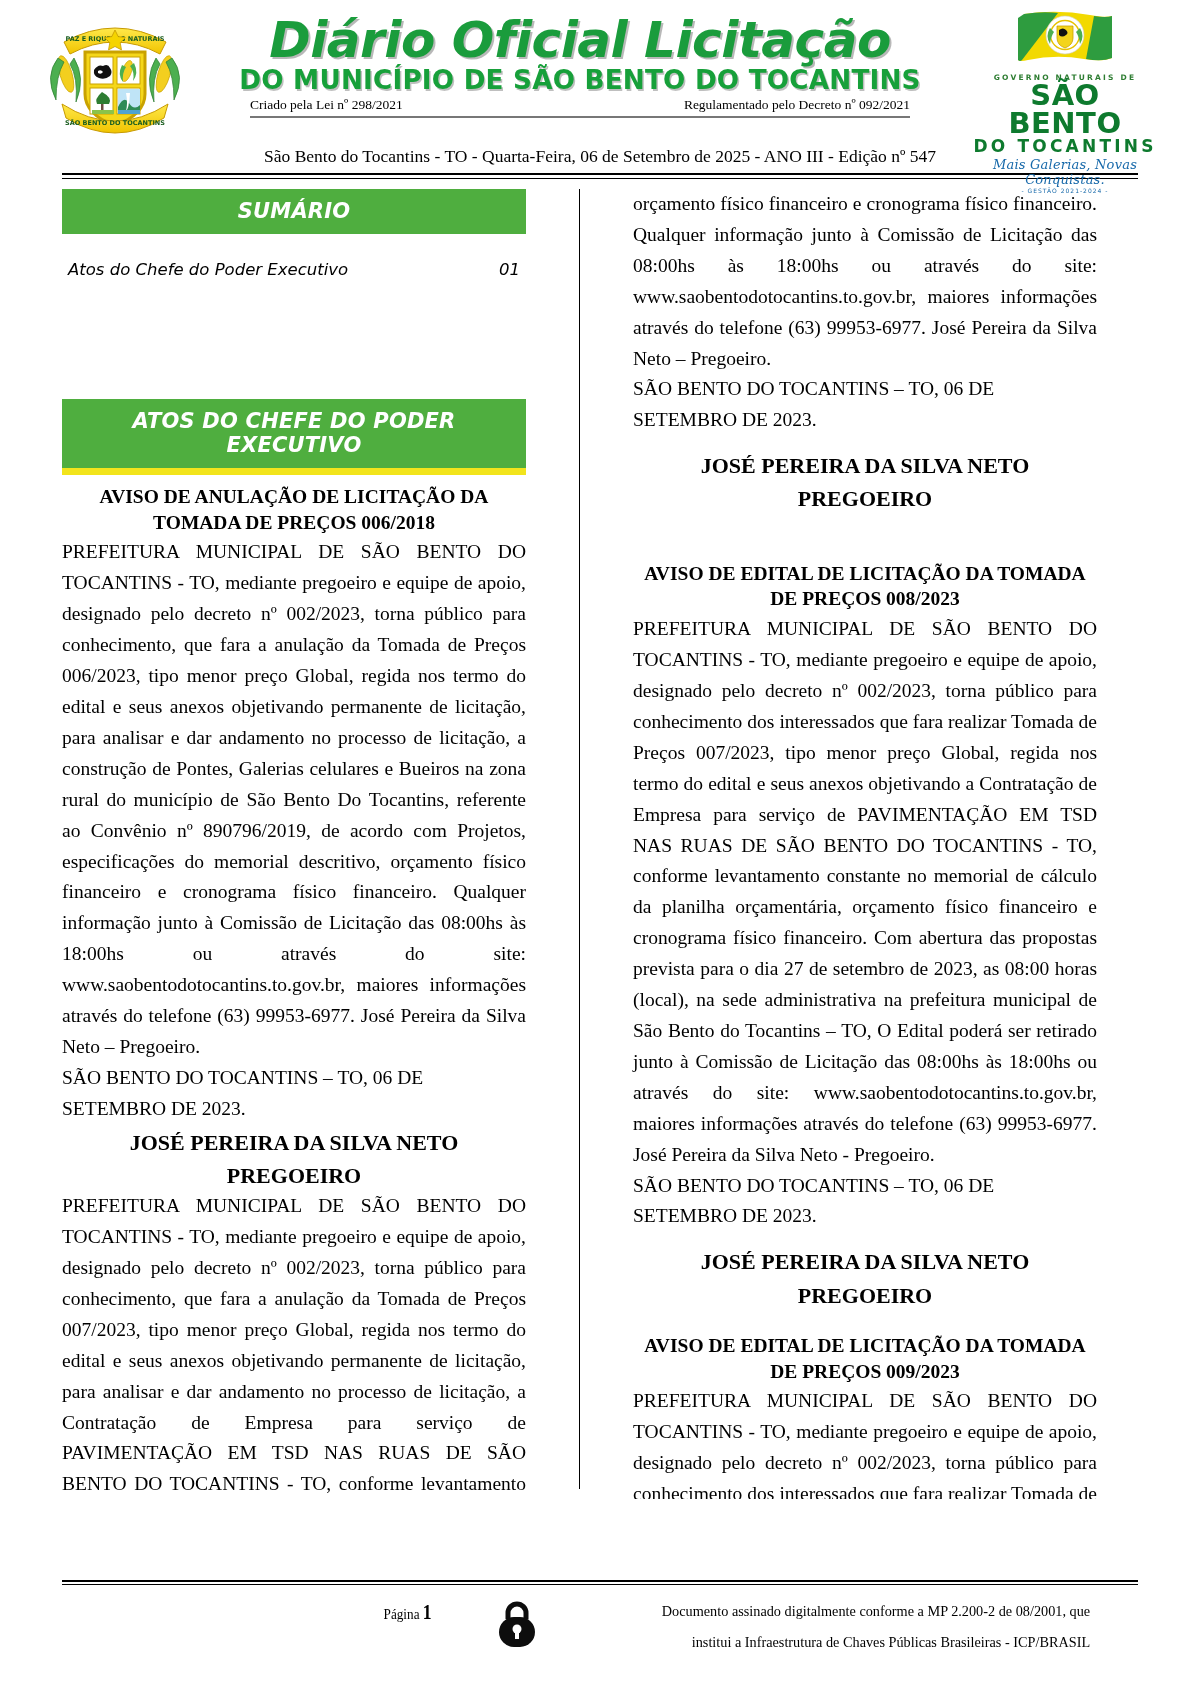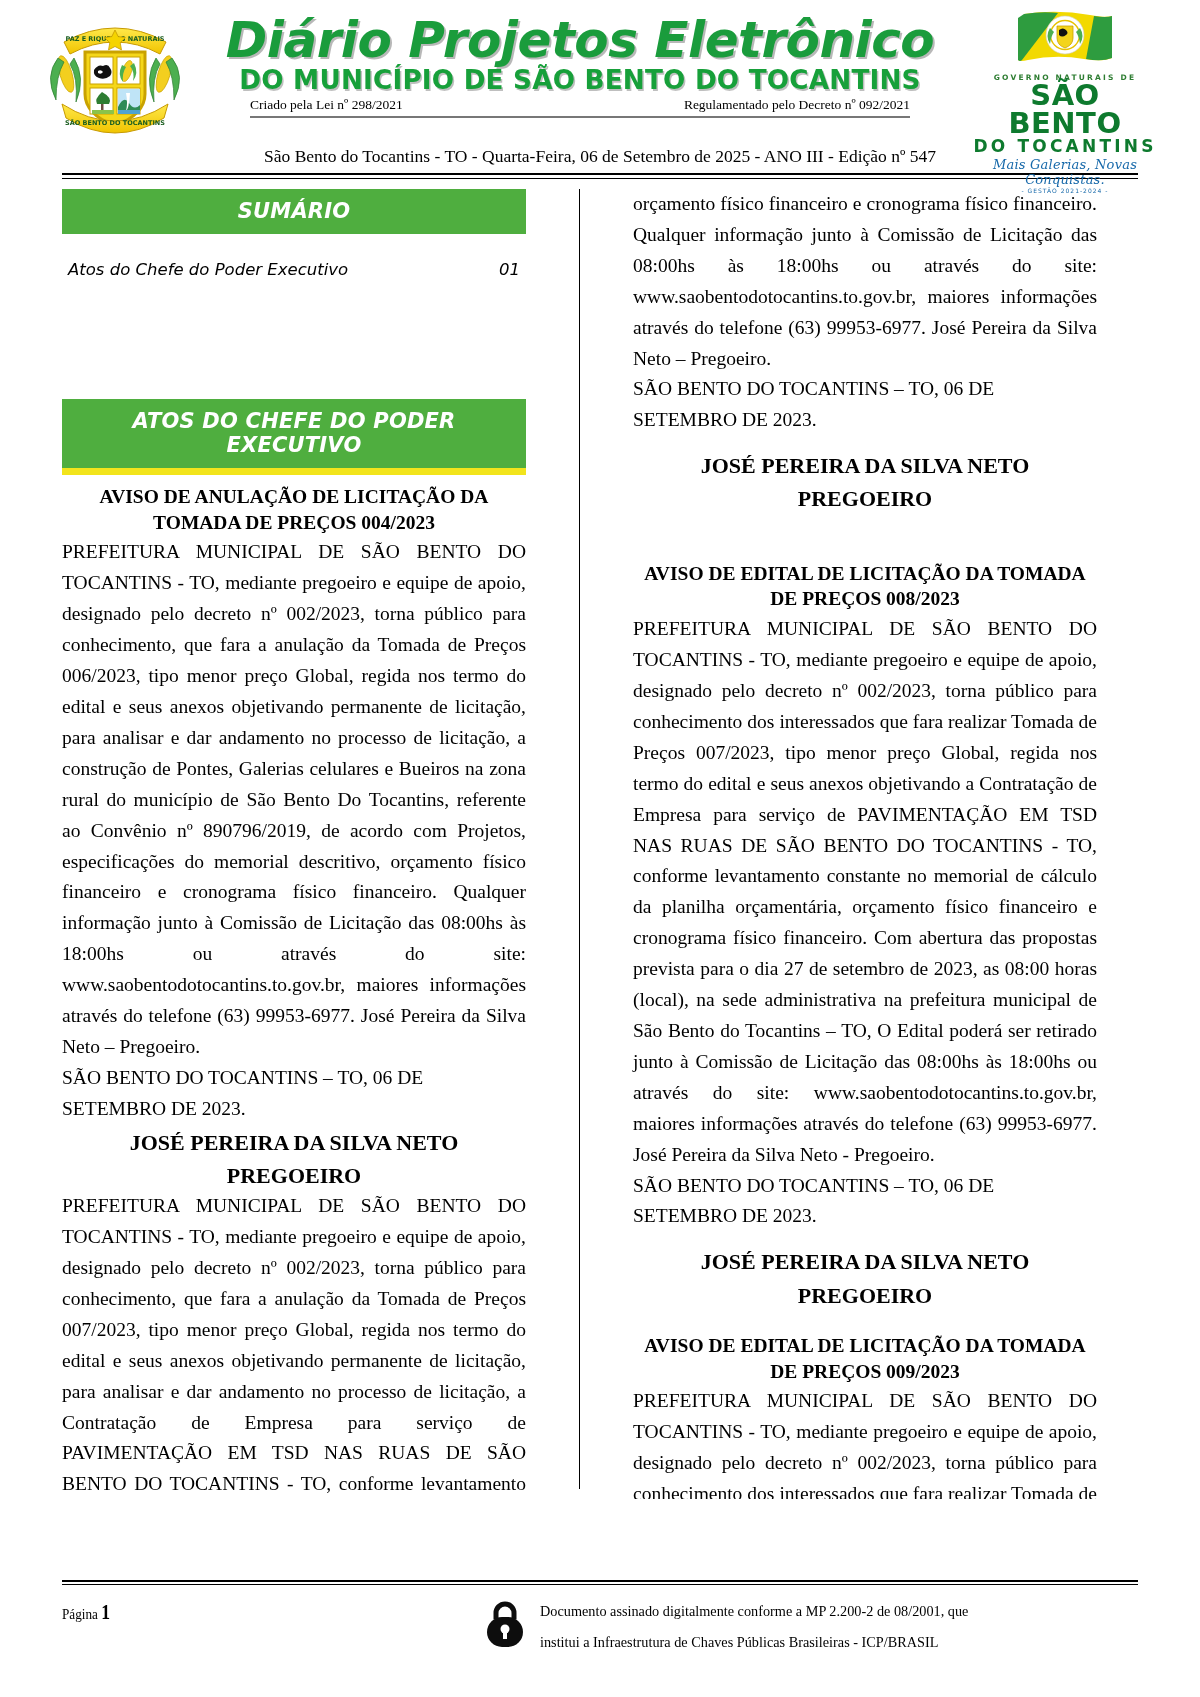--- a/index.html
+++ b/index.html
@@ -232,20 +232,21 @@
   .footer-rules .r2 { border-top: 1px solid #000; margin-top: 2px; }
 
   .footer {
     position: absolute;
     left: 62px;
     right: 62px;
     bottom: 40px;
     display: flex;
     align-items: flex-start;
     font-family: "Liberation Serif", serif;
+    text-align: right;
   }
   .page-label {
     font-size: 15px;
     flex: 0 0 420px;
     padding-top: 6px;
     transform: scaleX(0.88);
     transform-origin: left center;
   }
   .page-label b { font-size: 20px; }
   .lock-icon { flex: 0 0 58px; padding-top: 2px; }
@@ -319,21 +320,21 @@
           <path d="M8 4 q2 10 0 18 q3-2 4-18z" fill="#ffffff"></path>
           <rect x="0" y="21" width="22" height="4" fill="#4fa3d1"></rect>
         </g>
 
         <path d="M22 96 Q75 130 128 96 L124 110 Q75 140 26 110 Z" fill="url(#gld)" stroke="#c79a00" stroke-width="1"></path>
         <text x="75" y="117" font-size="6.5" font-family="DejaVu Sans, sans-serif" font-weight="bold" fill="#1b5e20" text-anchor="middle">SÃO BENTO DO TOCANTINS</text>
       </svg>
     </div>
 
     <div class="masthead-center">
-      <div class="title-main">Diário Projetos Eletrônico</div>
+      <div class="title-main">Diário Oficial Licitação</div>
       <div class="title-sub">DO MUNICÍPIO DE SÃO BENTO DO TOCANTINS</div>
       <div class="title-legal">
         <span>Criado pela Lei nº 298/2021</span>
         <span>Regulamentado pelo Decreto nº 092/2021</span>
       </div>
     </div>
 
     <div class="masthead-right">
       <div class="flag-wrap">
         <svg width="186" height="62" viewBox="0 0 186 62">
@@ -369,21 +370,21 @@
         <span>Atos do Chefe do Poder Executivo</span>
         <span>01</span>
       </div>
 
       <div class="atos-wrap">
         <div class="banner">ATOS DO CHEFE DO PODER EXECUTIVO</div>
         <div class="banner-underline"></div>
       </div>
 
       <div>
-        <div class="art-title">AVISO DE ANULAÇÃO DE LICITAÇÃO DA TOMADA DE PREÇOS 004/2023</div>
+        <div class="art-title">AVISO DE ANULAÇÃO DE LICITAÇÃO DA TOMADA DE PREÇOS 006/2018</div>
         <p class="art-body">PREFEITURA MUNICIPAL DE SÃO BENTO DO TOCANTINS - TO, mediante pregoeiro e equipe de apoio, designado pelo decreto nº 002/2023, torna público para conhecimento, que fara a anulação da Tomada de Preços 006/2023, tipo menor preço Global, regida nos termo do edital e seus anexos objetivando permanente de licitação, para analisar e dar andamento no processo de licitação, a construção de Pontes, Galerias celulares e Bueiros na zona rural do município de São Bento Do Tocantins, referente ao Convênio nº 890796/2019, de acordo com Projetos, especificações do memorial descritivo, orçamento físico financeiro e cronograma físico financeiro. Qualquer informação junto à Comissão de Licitação das 08:00hs às 18:00hs ou através do site: www.saobentodotocantins.to.gov.br, maiores informações através do telefone (63) 99953-6977. José Pereira da Silva Neto – Pregoeiro.</p>
         <p class="art-body tight">SÃO BENTO DO TOCANTINS – TO, 06 DE SETEMBRO DE 2023.</p>
         <div class="sig">JOSÉ PEREIRA DA SILVA NETO</div>
         <div class="sig">PREGOEIRO</div>
       </div>
 
       <div>
         <p class="art-body">PREFEITURA MUNICIPAL DE SÃO BENTO DO TOCANTINS - TO, mediante pregoeiro e equipe de apoio, designado pelo decreto nº 002/2023, torna público para conhecimento, que fara a anulação da Tomada de Preços 007/2023, tipo menor preço Global, regida nos termo do edital e seus anexos objetivando permanente de licitação, para analisar e dar andamento no processo de licitação, a Contratação de Empresa para serviço de PAVIMENTAÇÃO EM TSD NAS RUAS DE SÃO BENTO DO TOCANTINS - TO, conforme levantamento constante no memorial de cálculo da planilha orçamentária,</p>
       </div>
 

